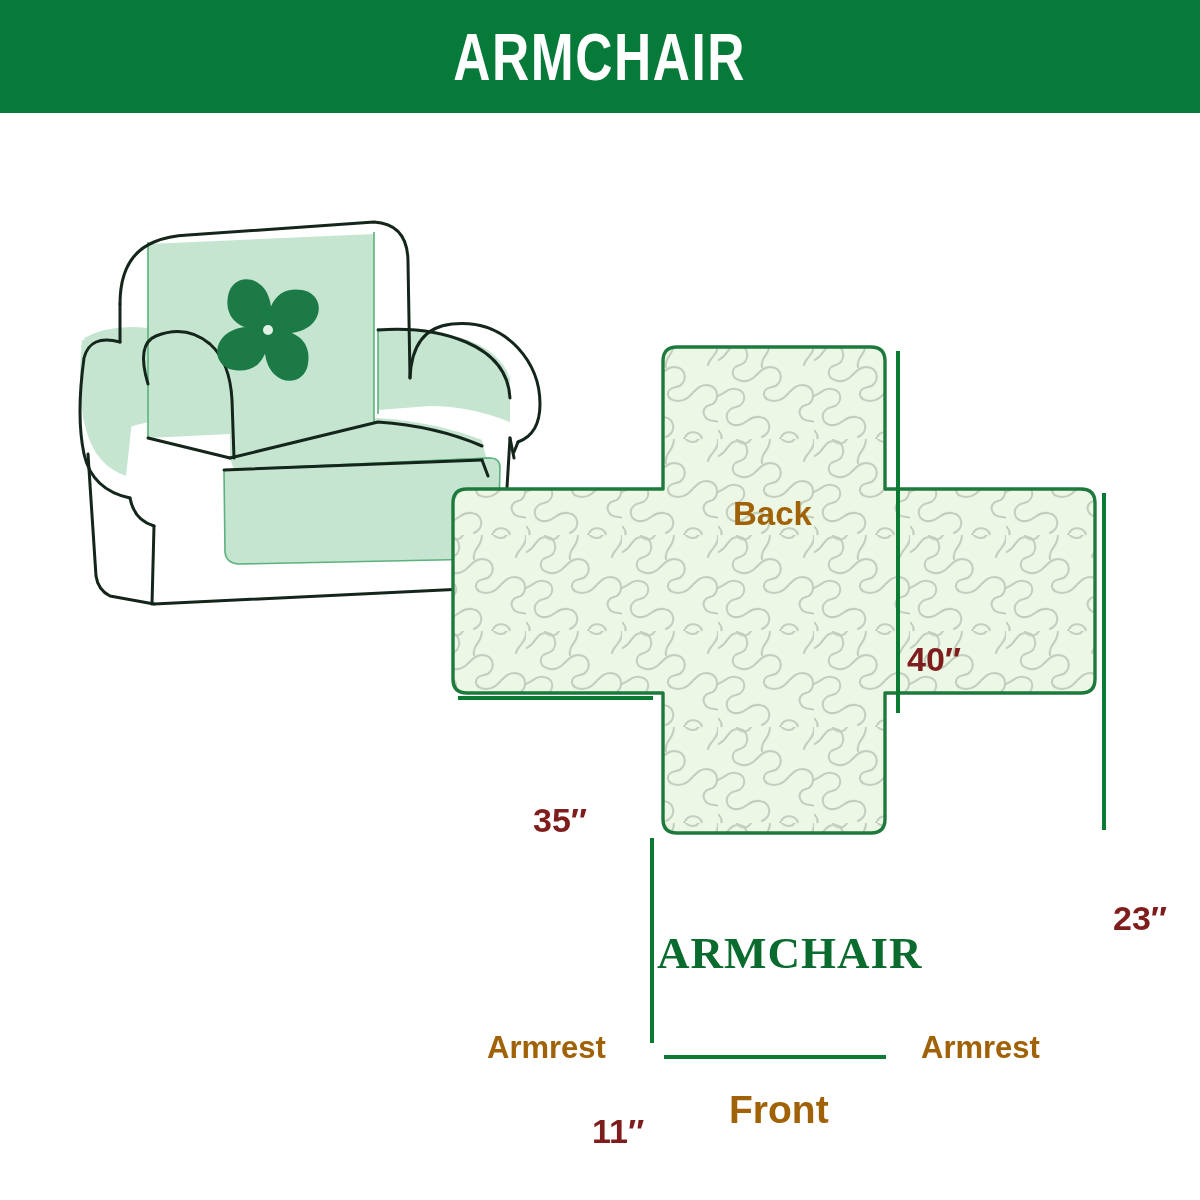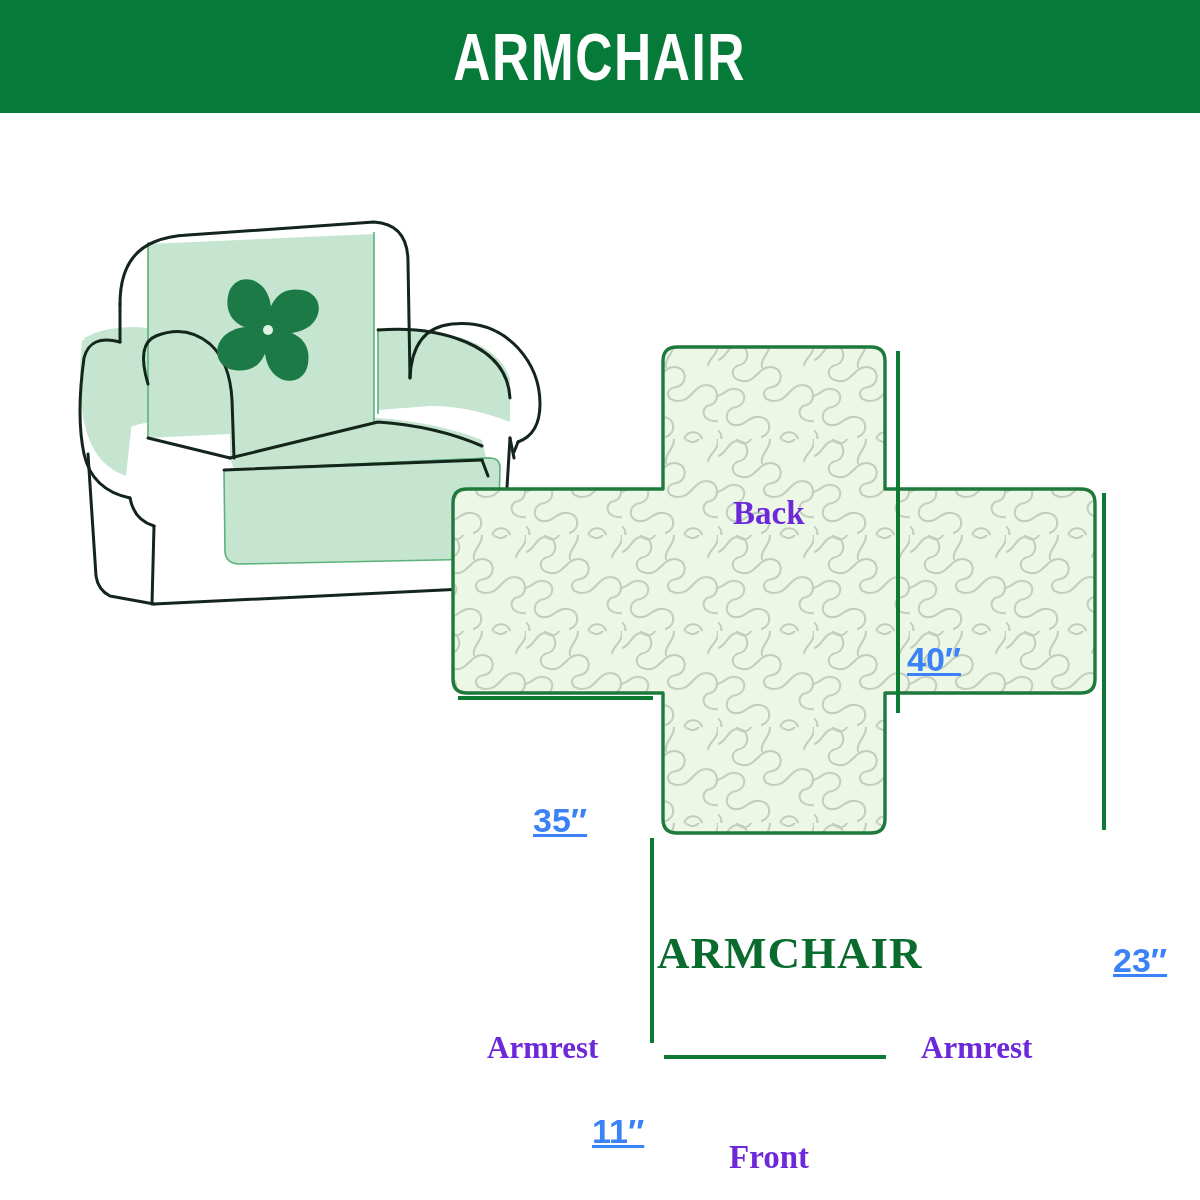--- a/index.html
+++ b/index.html
@@ -35,42 +35,41 @@
 
   .chair-wrap{position:absolute;left:78px;top:95px;width:540px;height:430px;}
   .chair-svg{display:block;width:540px;height:430px;}
 
   .diagram-wrap{position:absolute;left:430px;top:230px;width:770px;height:860px;}
   .diagram-svg{display:block;width:770px;height:860px;}
 
   
   .dlabel{
     position:absolute;
-    color:#6d28d9;
-    font-family:Liberation Serif, serif;
+    color:#a16207;
+    font-family:Liberation Sans, sans-serif;
     font-weight:bold;
     white-space:nowrap;
     line-height:1;
     user-select:none;
   }
   .lbl-back   {left:733px;top:384px;font-size:33px;}
-  .lbl-front  {left:729px;top:1028px;font-size:33px;}
+  .lbl-front  {left:729px;top:977px;font-size:39px;}
   .lbl-arm-l  {left:487px;top:919px;font-size:31px;}
   .lbl-arm-r  {left:921px;top:919px;font-size:31px;}
   .lbl-center {left:657px;top:818px;font-size:45px;color:#0A6B2E;
                font-family:"Liberation Serif", serif; letter-spacing:1px;}
   .dim{
-    position:absolute;color:#3b82f6;
+    position:absolute;color:#7f1d1d;
     font-family:"Liberation Sans", sans-serif;
     font-weight:bold;font-size:34px;white-space:nowrap;line-height:1;
     user-select:none;
-    text-decoration:underline;
   }
   .dim-40 {left:907px;top:529px;}
-  .dim-23 {left:1113px;top:830px;}
+  .dim-23 {left:1113px;top:788px;}
   .dim-24t{left:533px;top:690px;}
   .dim-13 {left:592px;top:1001px;}
 </style>
 </head>
 <body>
 
 <div id="root">
 
   <div class="header">
     <div class="header-title">ARMCHAIR</div>

